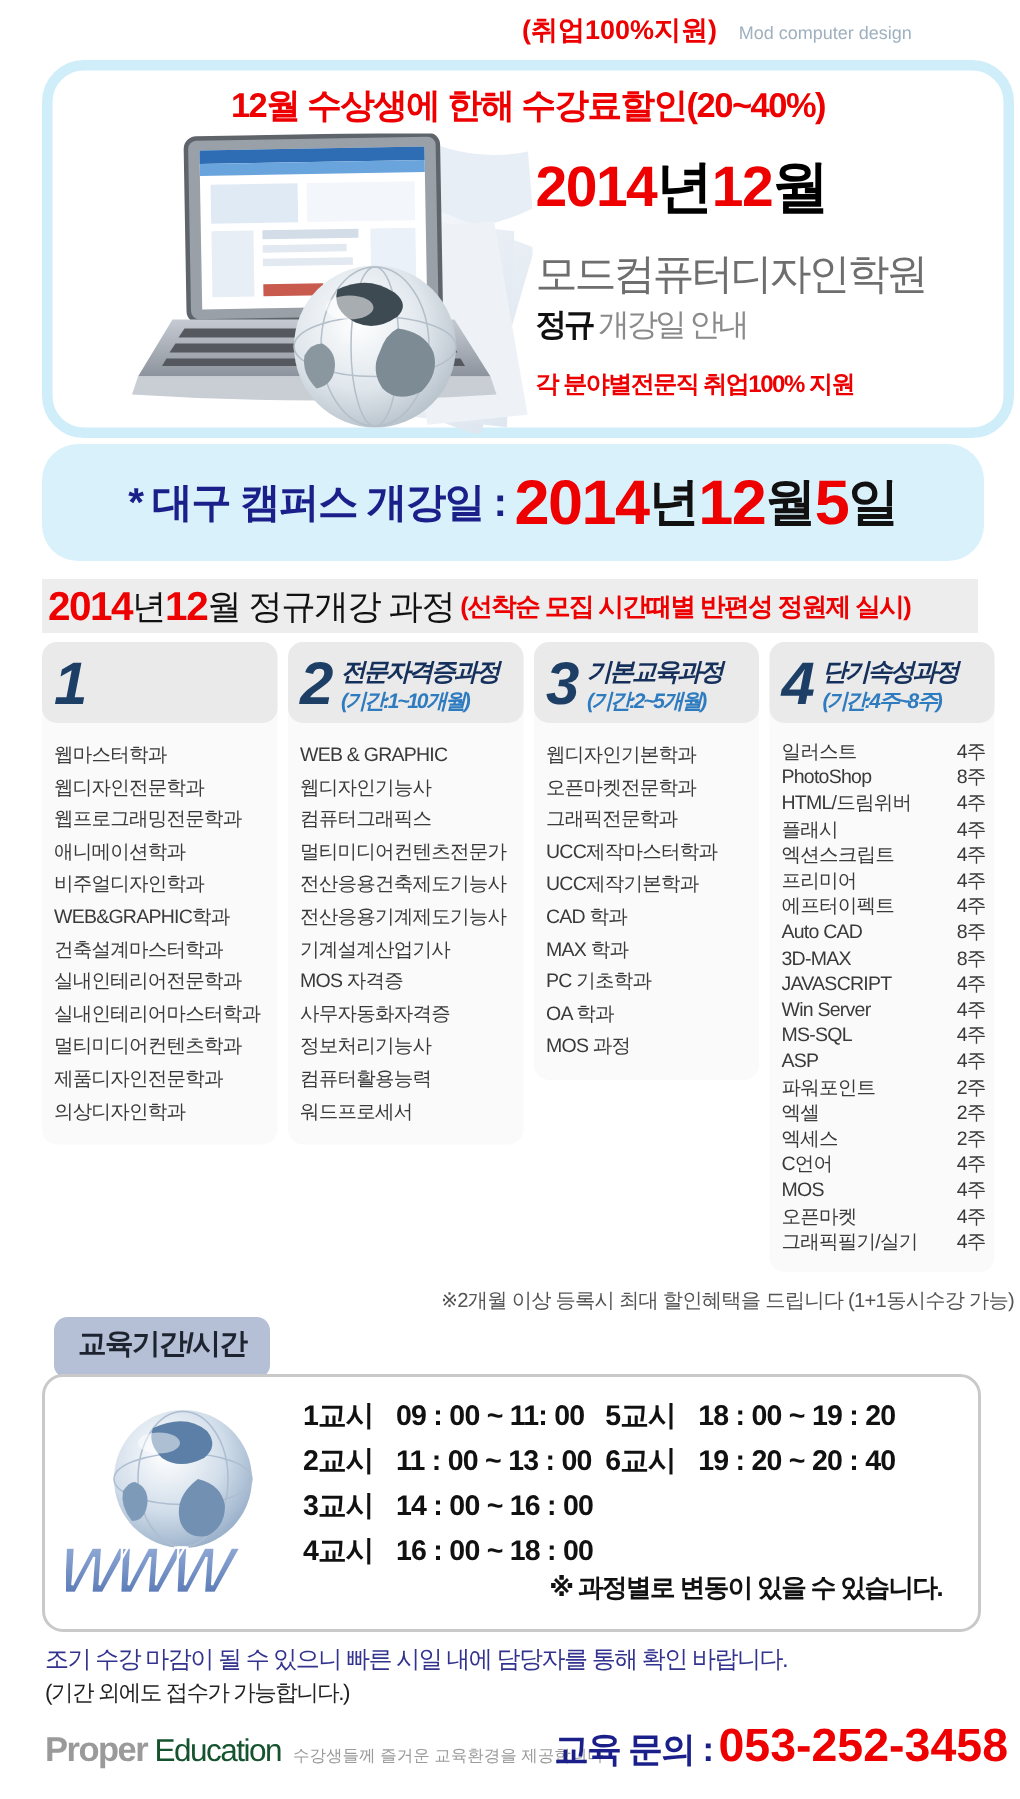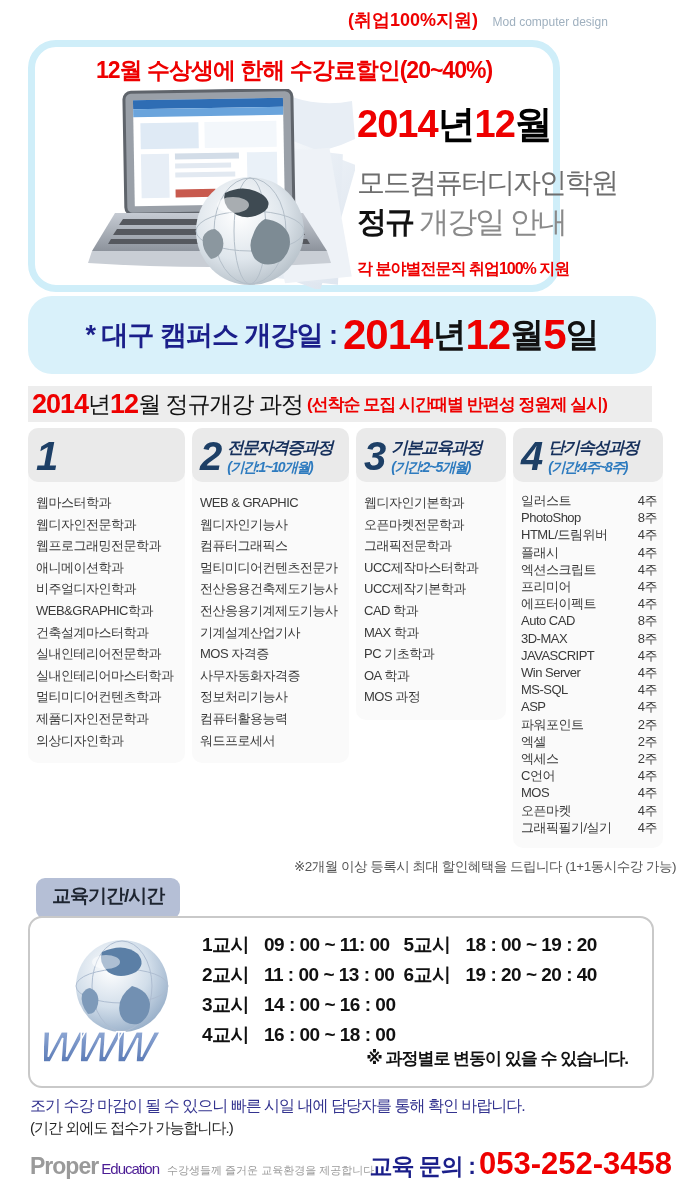--- a/index.html
+++ b/index.html
@@ -14,29 +14,29 @@
   html,body{background:#fff;}
   body{font-family:"Liberation Sans","DejaVu Sans",sans-serif;}
   .page{position:relative;width:680px;height:1199px;background:#fff;overflow:hidden;}
 
   
   .topbar{position:absolute;top:8px;left:348px;white-space:nowrap;}
   .topbar .support{color:var(--red);font-weight:bold;font-size:18px;}
   .topbar .brand{color:#9fb0bf;font-size:12px;margin-left:10px;}
 
   
-  .promo-box{position:absolute;left:28px;top:40px;width:532px;height:252px;
+  .promo-box{position:absolute;left:28px;top:40px;width:648px;height:252px;
     border:7px solid var(--cyan-border);border-radius:28px;background:#fff;}
   .discount-title{margin-top:8px;text-align:center;color:var(--red);font-weight:bold;font-size:23px;letter-spacing:-1px;}
   .hero-art{position:absolute;left:2px;top:42px;width:318px;height:200px;}
   .promo-right{position:absolute;left:322px;top:52px;width:290px;letter-spacing:-1px;}
   .promo-right .ym{font-size:38px;font-weight:bold;}
   .promo-right .ym .red{color:var(--red);}
   .promo-right .academy{margin-top:14px;font-size:28px;color:#6e6e6e;letter-spacing:-2px;}
-  .promo-right .opening{font-size:30px;color:#8a8a8a;letter-spacing:-2px;}
+  .promo-right .opening{font-size:21px;color:#8a8a8a;letter-spacing:-2px;}
   .promo-right .opening .b{color:#111;font-weight:bold;}
   .promo-right .support-line{margin-top:16px;font-size:16px;font-weight:bold;color:var(--red);}
 
   
   .campus-banner{position:absolute;left:28px;top:296px;width:628px;height:78px;
     background:var(--banner-bg);border-radius:24px;
     display:flex;align-items:center;justify-content:center;white-space:nowrap;letter-spacing:-1px;}
   .campus-banner .label{color:var(--navy);font-weight:bold;font-size:27px;margin-right:6px;}
   .campus-banner .big-red{color:var(--red);font-weight:bold;font-size:42px;}
   .campus-banner .big-blk{color:#111;font-weight:bold;font-size:34px;}
@@ -79,21 +79,21 @@
   .sched-row .ptime{margin-left:8px;}
   .variation-note{position:absolute;right:24px;bottom:16px;font-weight:bold;color:#111;font-size:17px;letter-spacing:-1px;}
 
   
   .note1{position:absolute;left:30px;top:1096px;color:#33338f;font-size:16px;letter-spacing:-1px;}
   .note2{position:absolute;left:30px;top:1119px;color:#222;font-size:15px;letter-spacing:-1px;}
 
   
   .footer-left{position:absolute;left:30px;top:1153px;white-space:nowrap;}
   .footer-left .p1{font-size:23px;font-weight:bold;color:#9a9a9a;letter-spacing:-1px;}
-  .footer-left .p2{font-size:15px;color:#4c1d95;letter-spacing:-1px;}
+  .footer-left .p2{font-size:21px;color:#14532d;letter-spacing:-1px;}
   .footer-left .tag{font-size:11px;color:#9a9a9a;margin-left:8px;}
   .footer-right{position:absolute;right:8px;top:1146px;white-space:nowrap;display:flex;align-items:baseline;}
   .footer-right .label{color:var(--navy);font-weight:bold;font-size:23px;letter-spacing:-1px;}
   .footer-right .phone{color:var(--red);font-weight:bold;font-size:31px;margin-left:4px;letter-spacing:0px;}
 </style>
 </head>
 <body>
 
 <div class="page">
 

